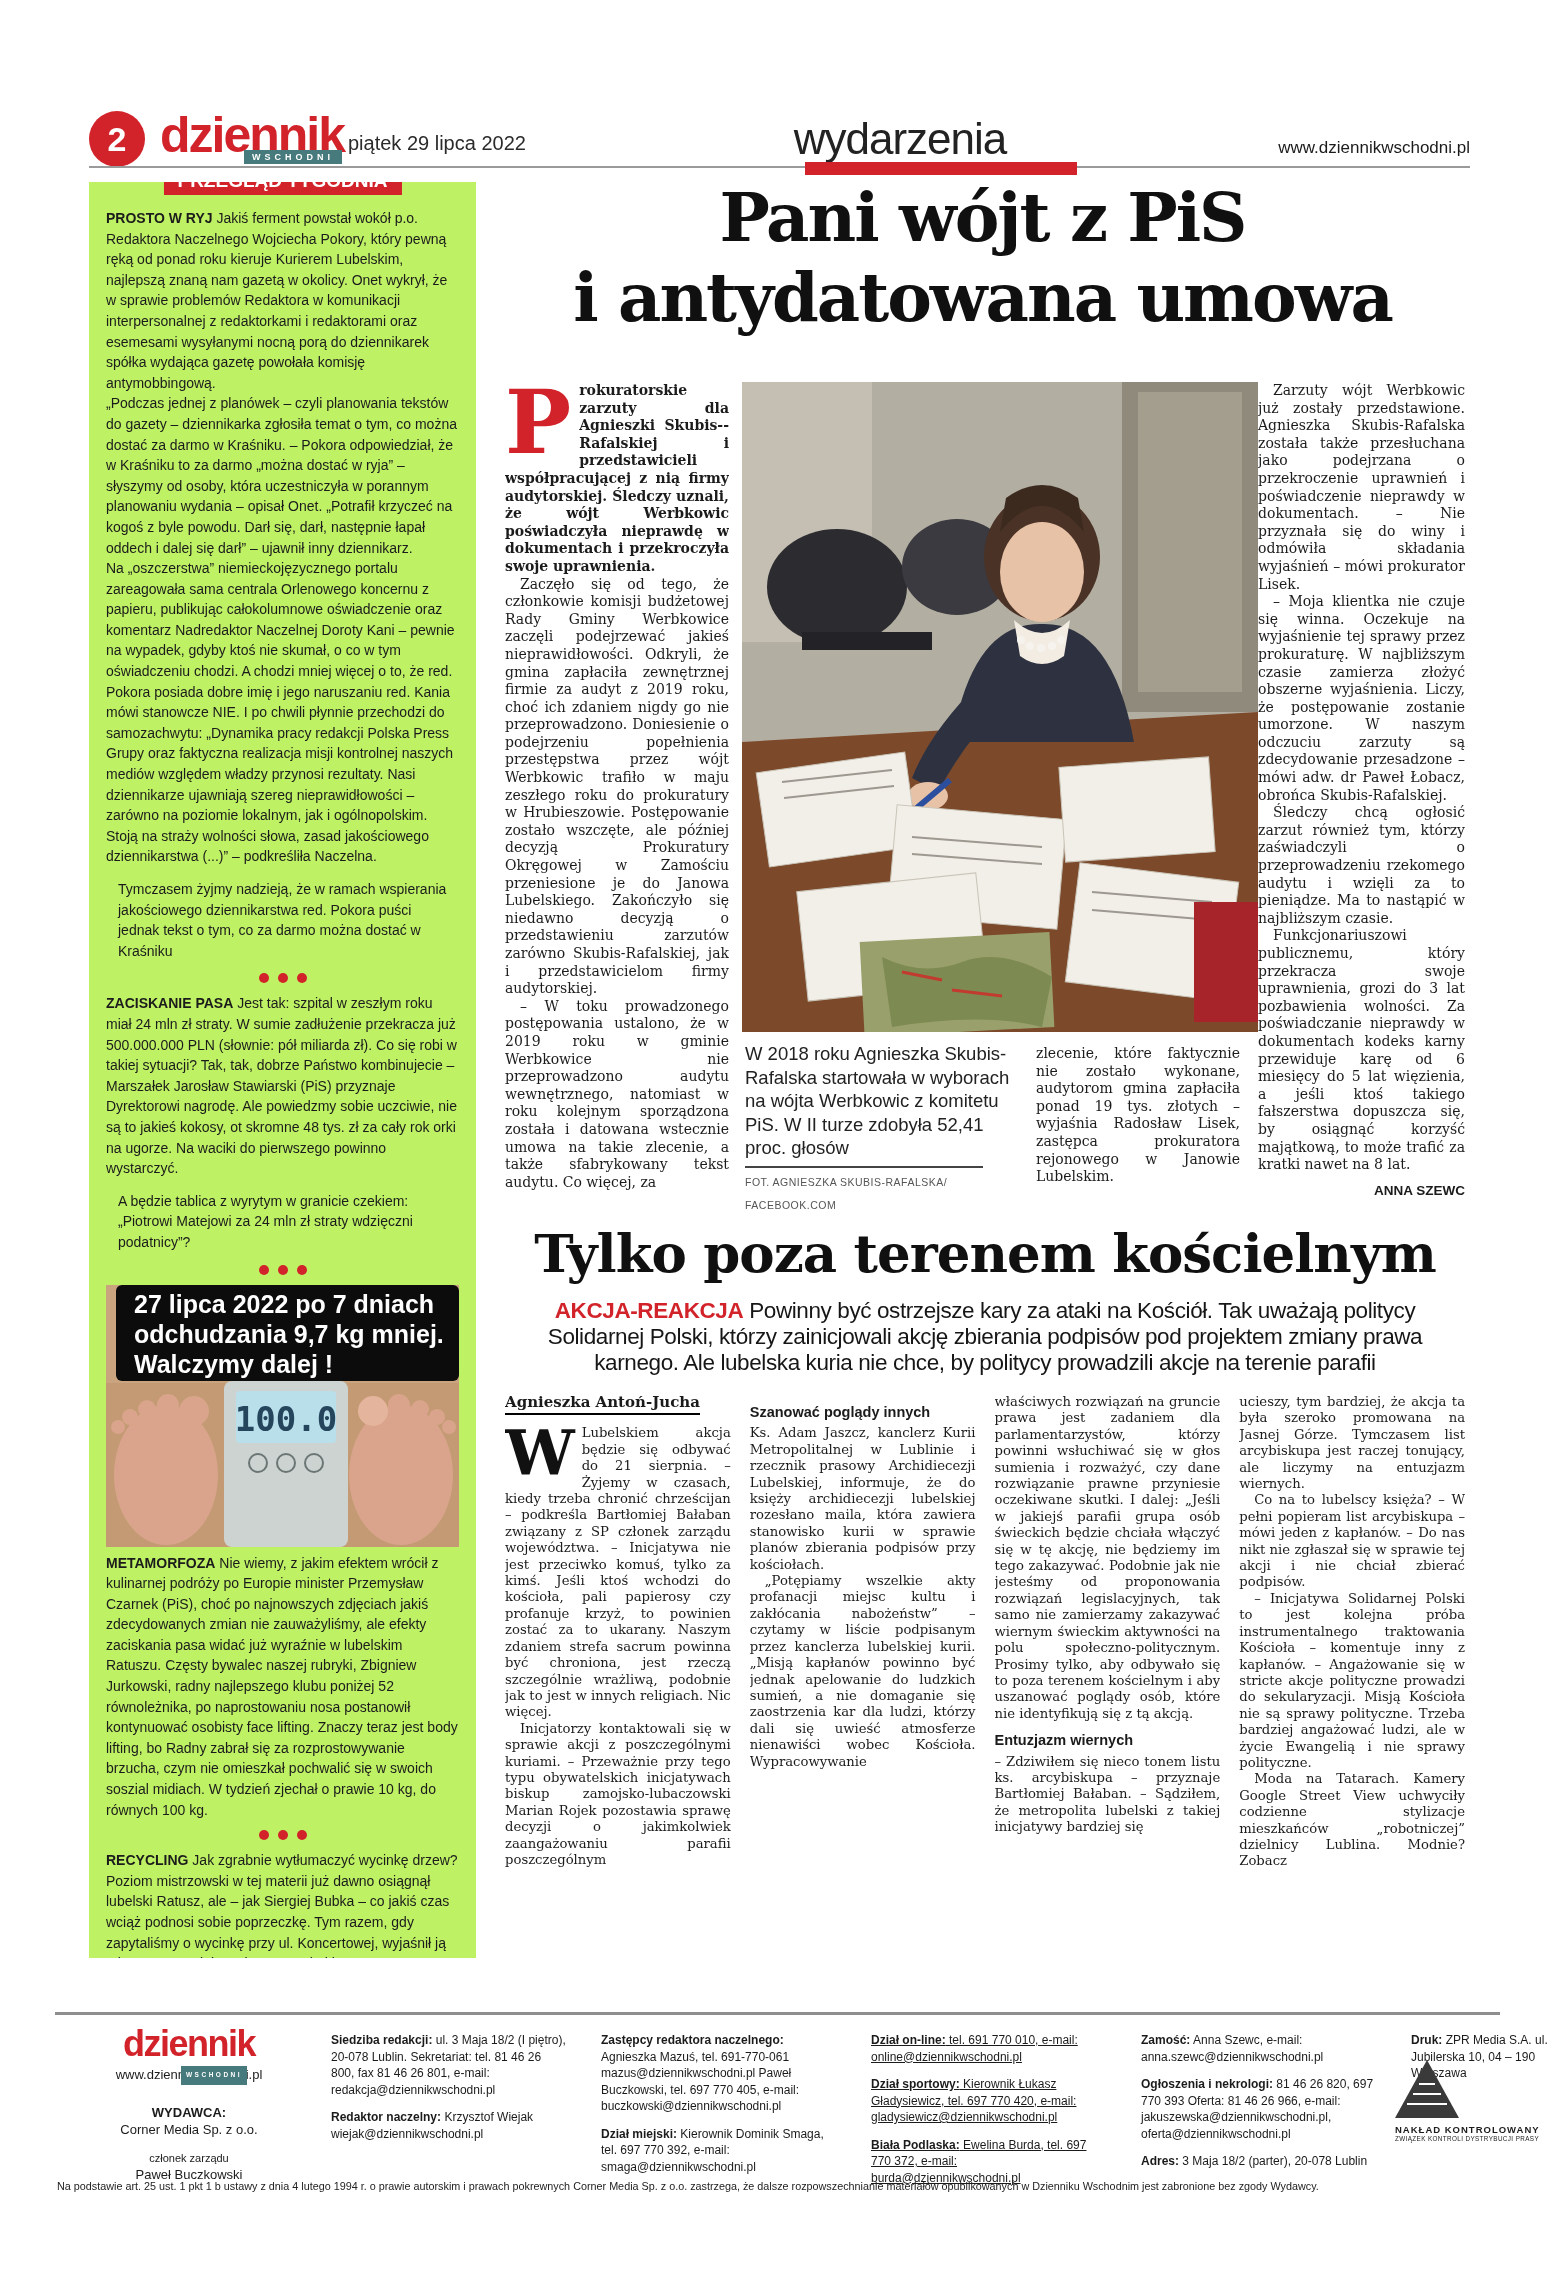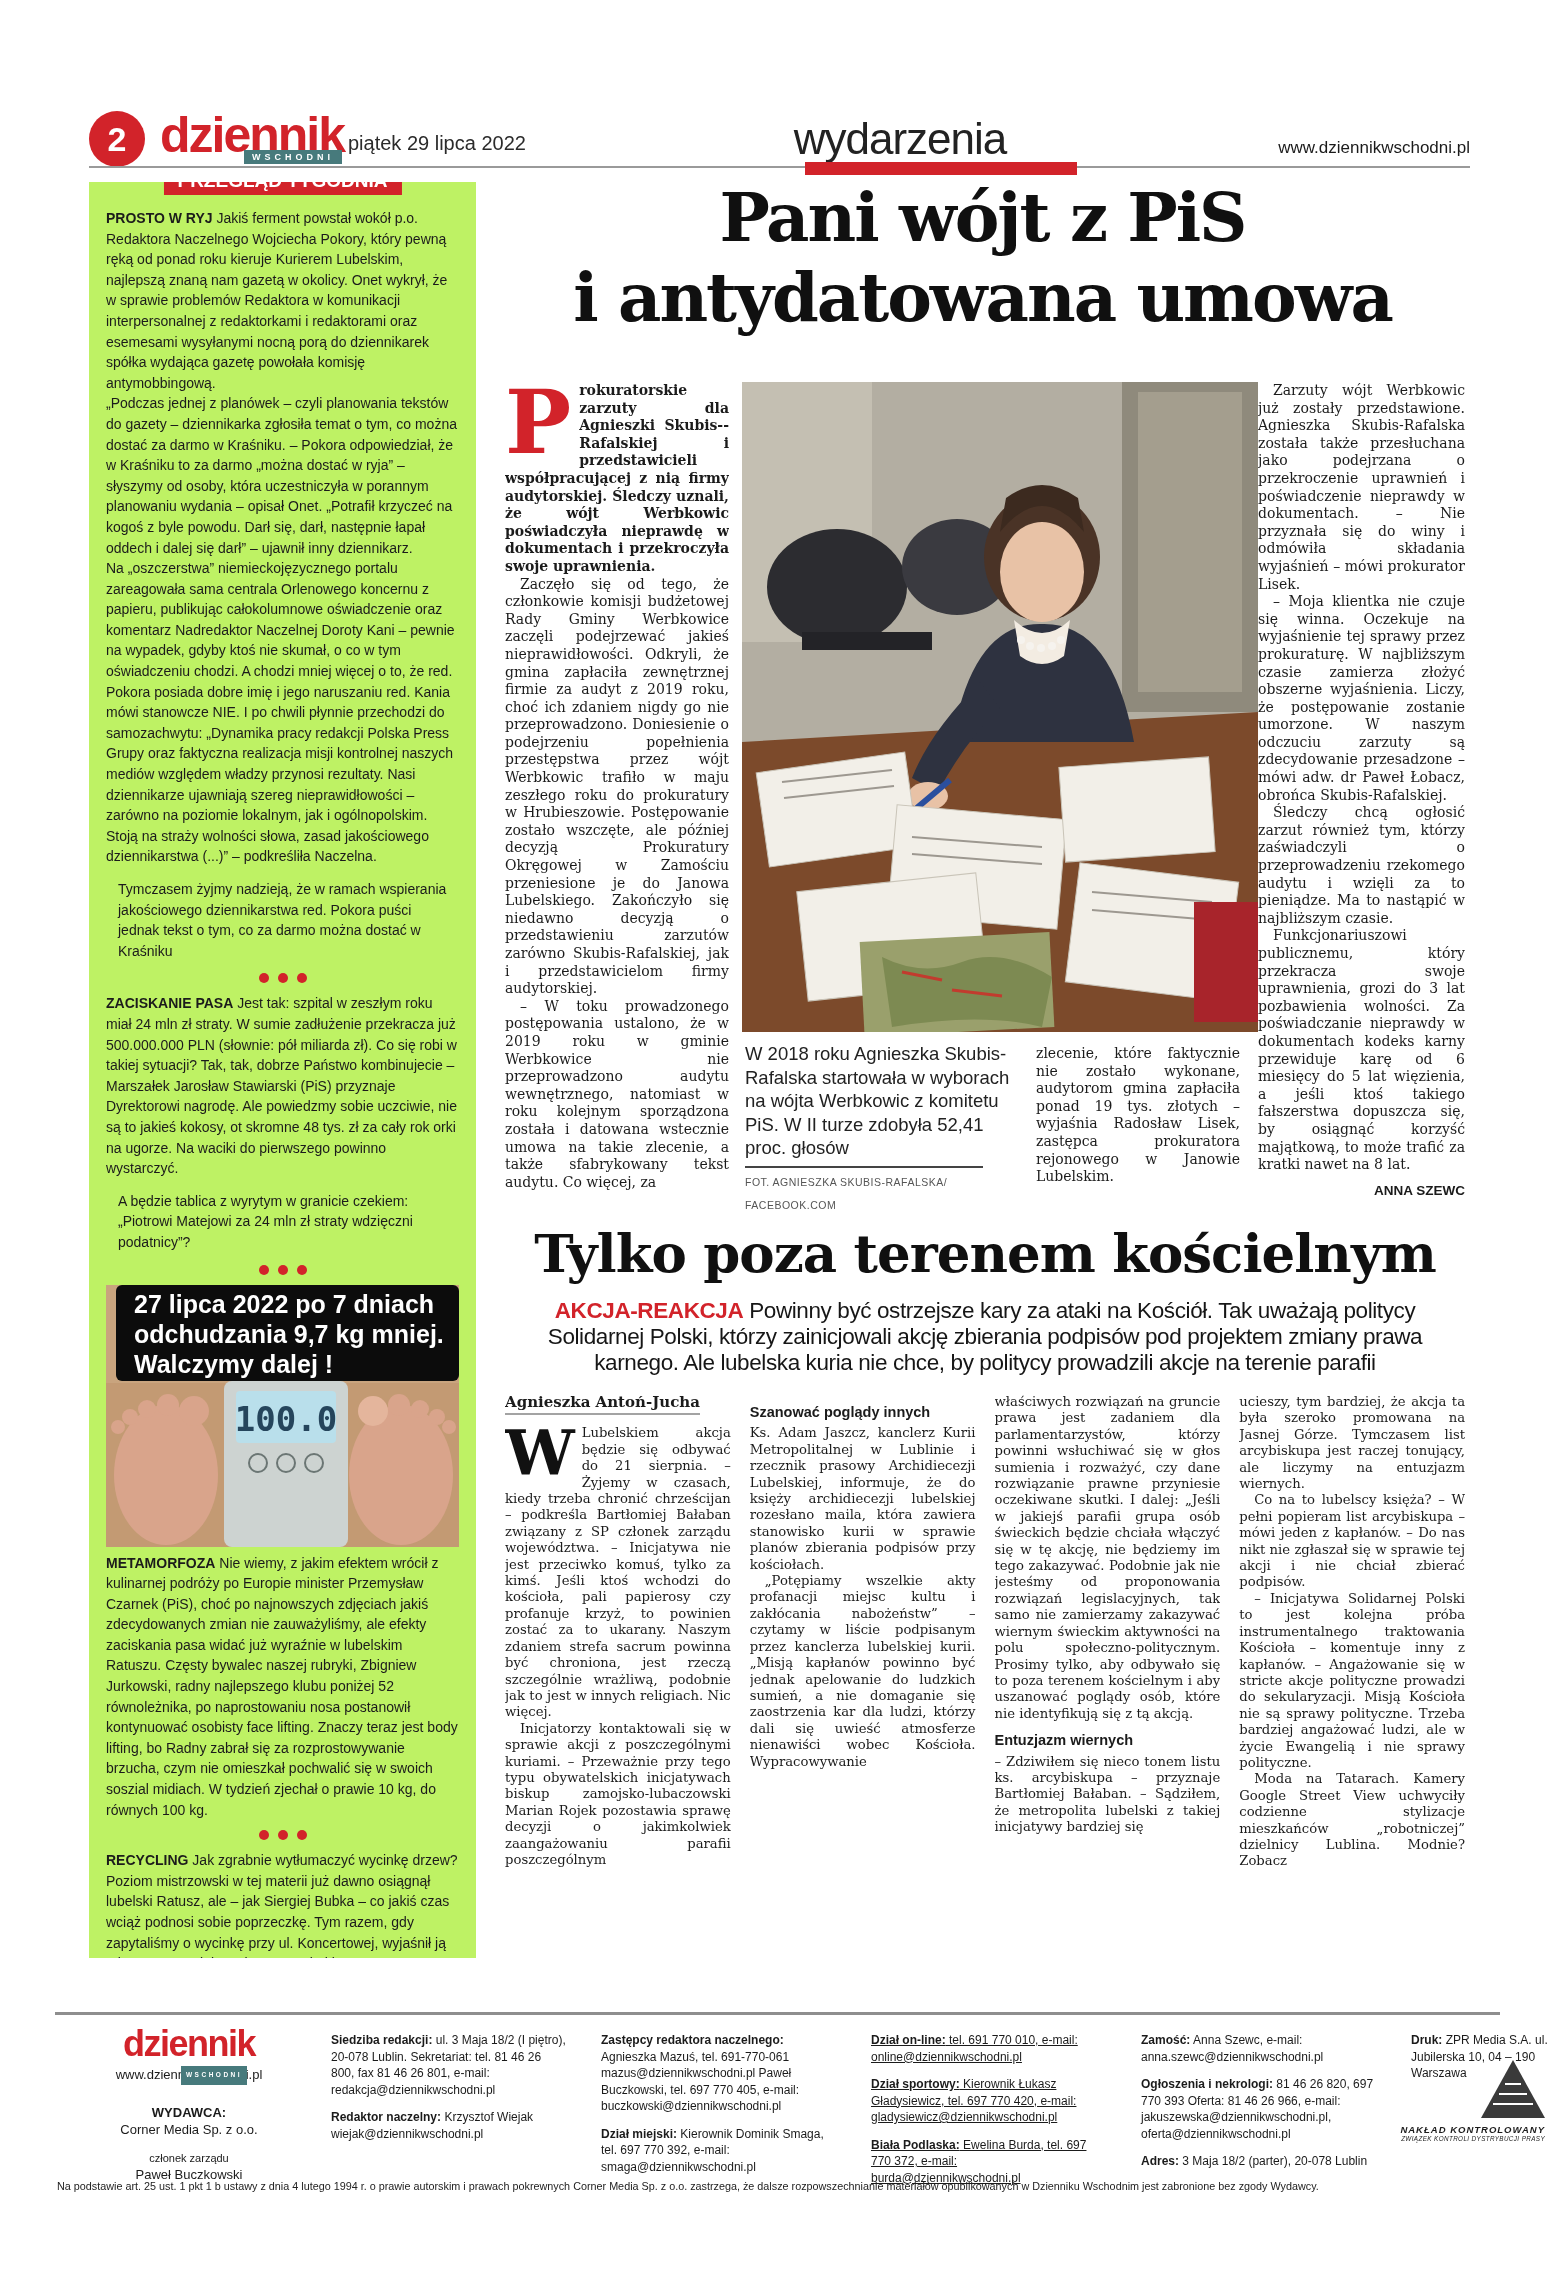--- a/index.html
+++ b/index.html
@@ -44,35 +44,35 @@
   .credit{margin-top:6px;border-top:2px solid #444;padding-top:3px;font-size:10.5px;letter-spacing:.5px;color:#555;width:238px;}
   .a1c3{position:absolute;left:524px;top:660px;width:218px;height:180px;overflow:hidden;}
   .byline{font-family:"Liberation Sans",sans-serif;font-weight:bold;font-size:13.5px;text-align:right;margin-top:8px;}
   
   .art2{position:absolute;left:505px;top:1222px;width:960px;height:744px;}
   .headline2{text-align:center;font-family:"DejaVu Serif","Liberation Serif",serif;font-weight:bold;font-size:53px;letter-spacing:-1px;color:#101010;margin:0;}
   .deck{margin:14px auto 0 auto;width:945px;text-align:center;font-size:22.5px;line-height:26px;letter-spacing:-.4px;color:#161616;}
   .kicker{color:#d2232a;font-weight:bold;}
   .art2-body{display:flex;gap:19px;margin-top:18px;height:580px;overflow:hidden;}
   .art2-col{width:226px;height:580px;overflow:hidden;}
-  .author{font-weight:bold;font-size:15px;border-bottom:2px solid #a3a3a3;display:inline-block;padding-bottom:3px;margin-bottom:10px;}
+  .author{font-weight:bold;font-size:15px;border-bottom:2px solid #000000;display:inline-block;padding-bottom:3px;margin-bottom:10px;}
   .dropcap2{float:left;color:#111;font-family:"DejaVu Serif",serif;font-weight:bold;font-size:62px;line-height:50px;margin:3px 7px 0 0;}
   .subhead{font-family:"Liberation Sans",sans-serif;font-weight:bold;font-size:14.5px;margin:10px 0 5px 0;text-align:left;}
   .serif2{font-family:"DejaVu Serif","Liberation Serif",serif;font-size:13.2px;line-height:16.4px;text-align:justify;hyphens:auto;}
   
   .footer-rule{position:absolute;left:55px;top:2012px;width:1445px;height:3px;background:#8e8e8e;}
   .footer{position:absolute;left:89px;top:2032px;width:1420px;font-size:12px;line-height:16.5px;}
   .f-logo-word{font-weight:bold;font-size:36px;letter-spacing:-1.5px;color:#d2232a;position:relative;}
   .f-logo-band{position:absolute;left:58px;top:30px;background:#477a7c;color:#fff;font-size:6.5px;letter-spacing:2.5px;padding:1px 5px;font-weight:bold;}
   .f-block{margin-bottom:11px;}
   .f-col{position:absolute;top:0;width:235px;}
   .fb{font-weight:bold;}
   .f-logo-col{position:absolute;left:0;top:4px;width:200px;text-align:center;}
   .legal{position:absolute;left:57px;top:2180px;width:1330px;font-size:10.8px;color:#222;}
-  .audit{position:absolute;left:1395px;top:2060px;width:150px;text-align:right;font-style:italic;}
+  .audit{position:absolute;left:1395px;top:2060px;width:150px;text-align:left;}
   .audit-l1{font-size:9.5px;font-weight:bold;letter-spacing:1px;margin-top:2px;white-space:nowrap;}
   .audit-l2{font-size:6.3px;letter-spacing:.4px;white-space:nowrap;}
 </style>
 </head>
 <body>
 
 <div class="page">
 
   <div class="pagenum-circle">
     <span>2</span>

